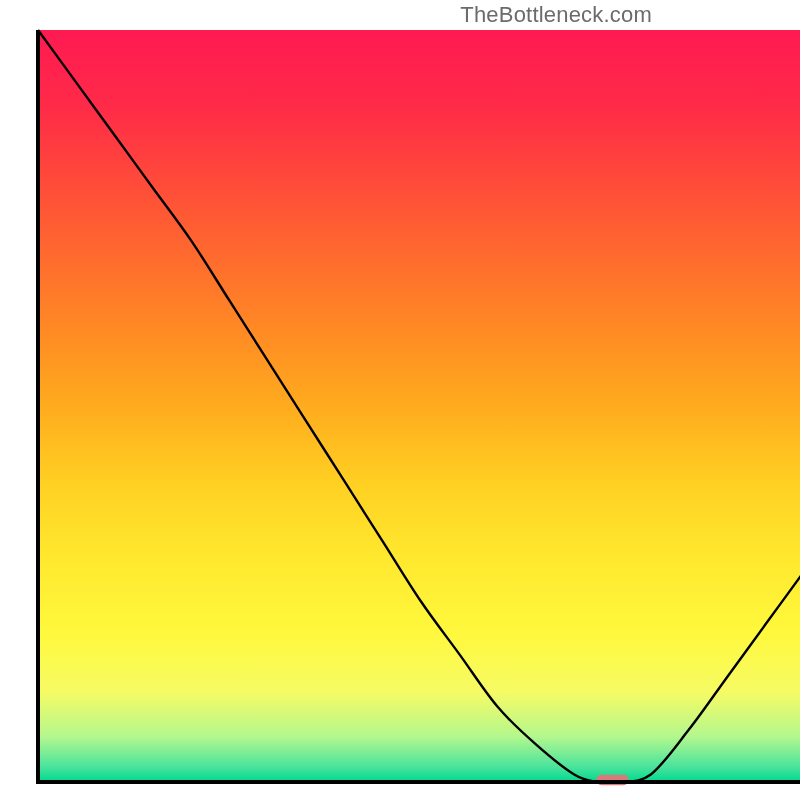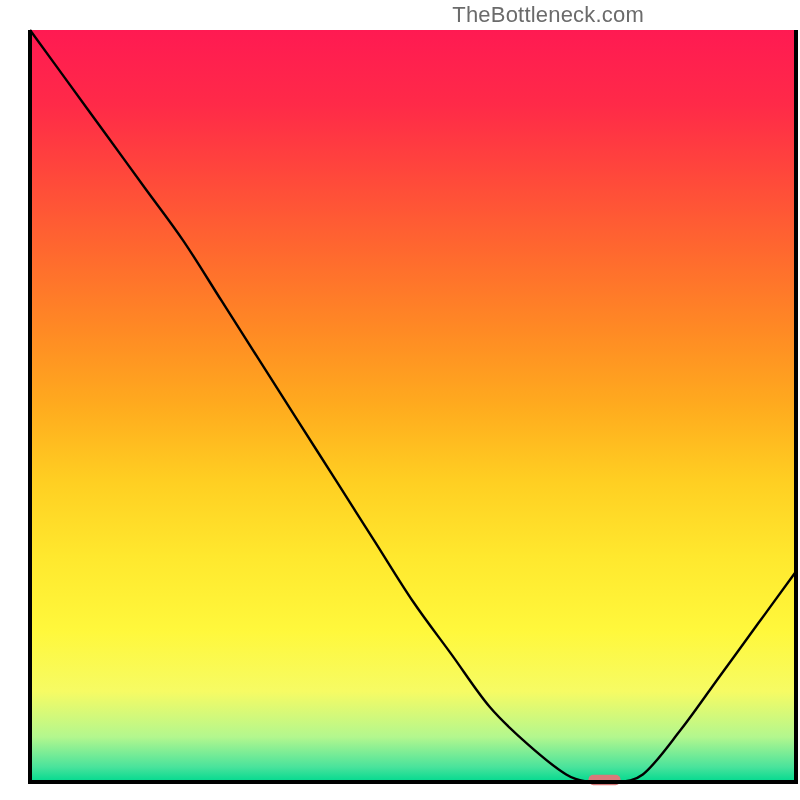--- a/index.html
+++ b/index.html
@@ -1,20 +1,21 @@
 <!DOCTYPE html>
 <html><head>
 <meta charset="utf-8">
 <style>
   * { margin: 0; padding: 0; box-sizing: border-box; }
   html, body { width: 800px; height: 800px; overflow: hidden; background: #fff; }
   .chart-container {
     position: relative;
     width: 652px;
     height: 800px;
+    margin-left: 8px;
   }
   .watermark {
     position: absolute;
     top: 2px;
     right: 8px;
     font-family: Arial, Helvetica, sans-serif;
     font-size: 22px;
     color: #6b6b6b;
     font-weight: 500;
     letter-spacing: 0.2px;

